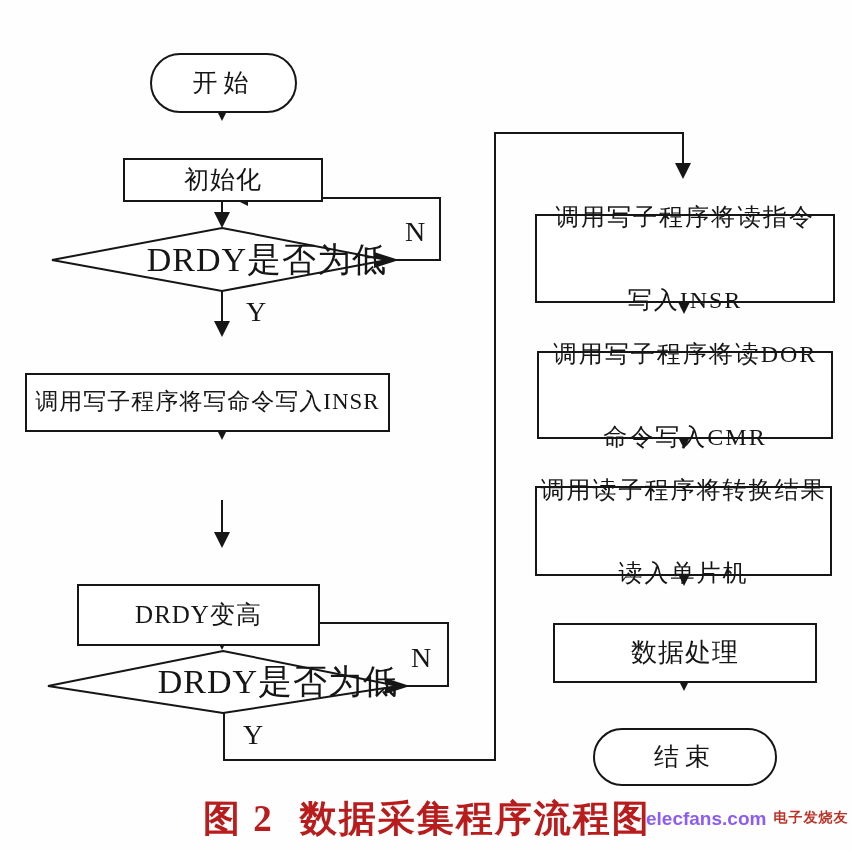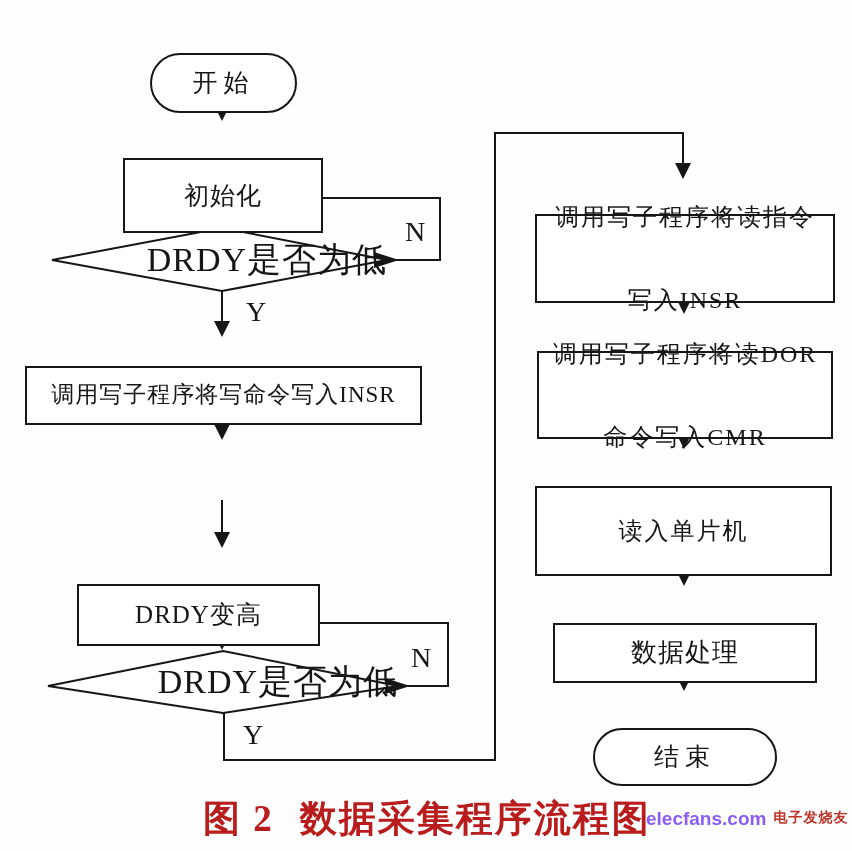--- a/index.html
+++ b/index.html
@@ -98,29 +98,29 @@
     <g fill="#ffffff" stroke="#161616" stroke-width="2">
       <polygon points="222,228 387,260 222,291 52,260"></polygon>
       <polygon points="223,651 398,686 223,713 48,686"></polygon>
     </g>
   </svg>
 
   <div class="node terminal" style="left:150px;top:17px;width:147px;height:60px;">
     <span>开始</span>
   </div>
 
-  <div class="node" style="left:123px;top:122px;width:200px;height:75px;font-size:25px;">
+  <div class="node" style="left:123px;top:122px;width:200px;height:44px;font-size:25px;">
     <span>初始化</span>
   </div>
 
   <div class="dtext" style="left:52px;top:228px;width:335px;height:63px;">
     <span>DRDY是否为低</span>
   </div>
 
-  <div class="node" style="left:25px;top:330px;width:397px;height:59px;">
+  <div class="node" style="left:25px;top:337px;width:365px;height:59px;">
     <span>调用写子程序将写命令写入INSR</span>
   </div>
 
 
   <div class="node" style="left:77px;top:548px;width:243px;height:62px;font-size:25px;">
     <span>DRDY变高</span>
   </div>
 
   <div class="dtext" style="left:48px;top:651px;width:350px;height:62px;">
     <span>DRDY是否为低</span>
@@ -130,20 +130,21 @@
     <span>调用写子程序将读指令</span>
     <span>写入INSR</span>
   </div>
 
   <div class="node multiline" style="left:537px;top:315px;width:296px;height:88px;">
     <span>调用写子程序将读DOR</span>
     <span>命令写入CMR</span>
   </div>
 
   <div class="node multiline" style="left:535px;top:450px;width:297px;height:90px;">
+    <span>调用读子程序将转换结果</span>
     <span>读入单片机</span>
   </div>
 
   <div class="node" style="left:553px;top:587px;width:264px;height:60px;font-size:26px;">
     <span>数据处理</span>
   </div>
 
   <div class="node terminal" style="left:593px;top:692px;width:184px;height:58px;">
     <span>结束</span>
   </div>

